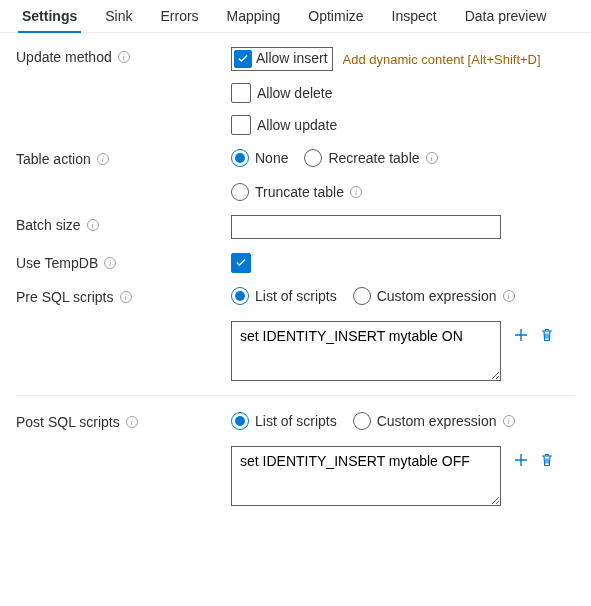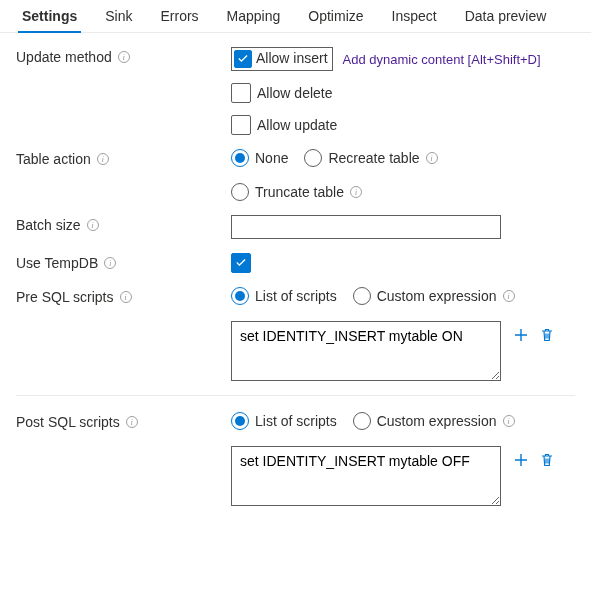--- a/index.html
+++ b/index.html
@@ -85,21 +85,21 @@
   .chk svg { display: none; width: 14px; height: 14px; }
   .first-chk-wrap {
     display: inline-flex;
     align-items: flex-start;
     border: 1px solid #605e5c;
     padding: 2px 4px 2px 2px;
     gap: 4px;
   }
   .first-chk-wrap .chk { width: 18px; height: 18px; }
   .dyn-link {
-    color: #4c1d95;
+    color: #a16207;
     font-size: 13px;
     cursor: pointer;
     margin-left: 4px;
   }
   .radio-group { display: flex; align-items: center; gap: 16px; flex-wrap: wrap; }
   .radio-line { display: inline-flex; align-items: center; gap: 6px; }
   .radio {
     width: 18px; height: 18px;
     border: 1px solid #605e5c;
     border-radius: 50%;

